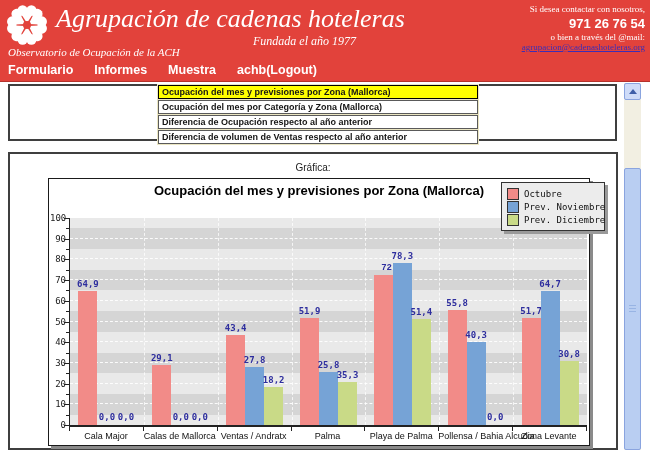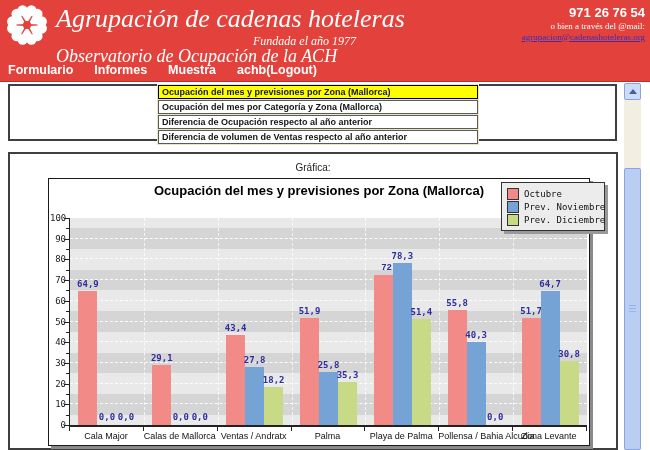--- a/index.html
+++ b/index.html
@@ -8,21 +8,21 @@
 
   
   #header{position:absolute;left:0;top:0;width:650px;height:81px;background:#e2423b;
           border-bottom:1px solid #b5322c;}
   #logo{position:absolute;left:4px;top:2px;width:46px;height:46px;}
   #page-title{position:absolute;left:56px;top:4px;width:400px;color:#fff;
               font-family:"Liberation Serif",serif;font-style:italic;font-size:26px;white-space:nowrap;}
   #founded{position:absolute;left:56px;top:34px;width:300px;text-align:right;color:#fff;
            font-family:"Liberation Serif",serif;font-style:italic;font-size:12px;}
   #subtitle{position:absolute;left:8px;top:46px;color:#fff;
-            font-family:"Liberation Serif",serif;font-style:italic;font-size:18px;margin-left:48px;}
+            font-family:"Liberation Serif",serif;font-style:italic;font-size:11px;}
   #nav-bar{position:absolute;left:8px;top:63px;color:#fff;font-weight:bold;font-size:12.5px;}
   .nav-item{display:inline-block;margin-right:21px;cursor:pointer;}
   #contact{position:absolute;right:5px;top:4px;width:175px;text-align:right;color:#fff;
            font-family:"Liberation Serif",serif;font-size:9px;line-height:10.5px;}
   #contact .phone{font-family:"Liberation Sans",sans-serif;font-size:13px;font-weight:bold;
                   line-height:15px;margin:1px 0;}
   #contact .mail-link{color:#3c2eb6;text-decoration:underline;cursor:pointer;}
 
   
   #upper-panel{position:absolute;left:8px;top:84px;width:609px;height:57px;
@@ -117,20 +117,21 @@
             <path d="M23 21 L14.8 8.5 L31.2 8.5 Z"></path>
           </g>
         <circle cx="23" cy="23" r="4" fill="#e2423b"></circle>
       </g>
     </svg>
     <div id="page-title">Agrupación de cadenas hoteleras</div>
     <div id="founded">Fundada el año 1977</div>
     <div id="subtitle">Observatorio de Ocupación de la ACH</div>
     <div id="nav-bar"><div class="nav-item">Formulario</div><div class="nav-item">Informes</div><div class="nav-item">Muestra</div><div class="nav-item">achb(Logout)</div></div>
     <div id="contact">
+      <div>Si desea contactar con nosotros,</div>
       <div class="phone">971 26 76 54</div>
       <div>o bien a través del @mail:</div>
       <div class="mail-link">agrupacion@cadenashoteleras.org</div>
     </div>
   </div>
 
   <div id="upper-panel"></div>
   <div id="report-menu">
       <div class="menu-item selected">Ocupación del mes y previsiones por Zona (Mallorca)</div>
       <div class="menu-item">Ocupación del mes por Categoría y Zona (Mallorca)</div>

